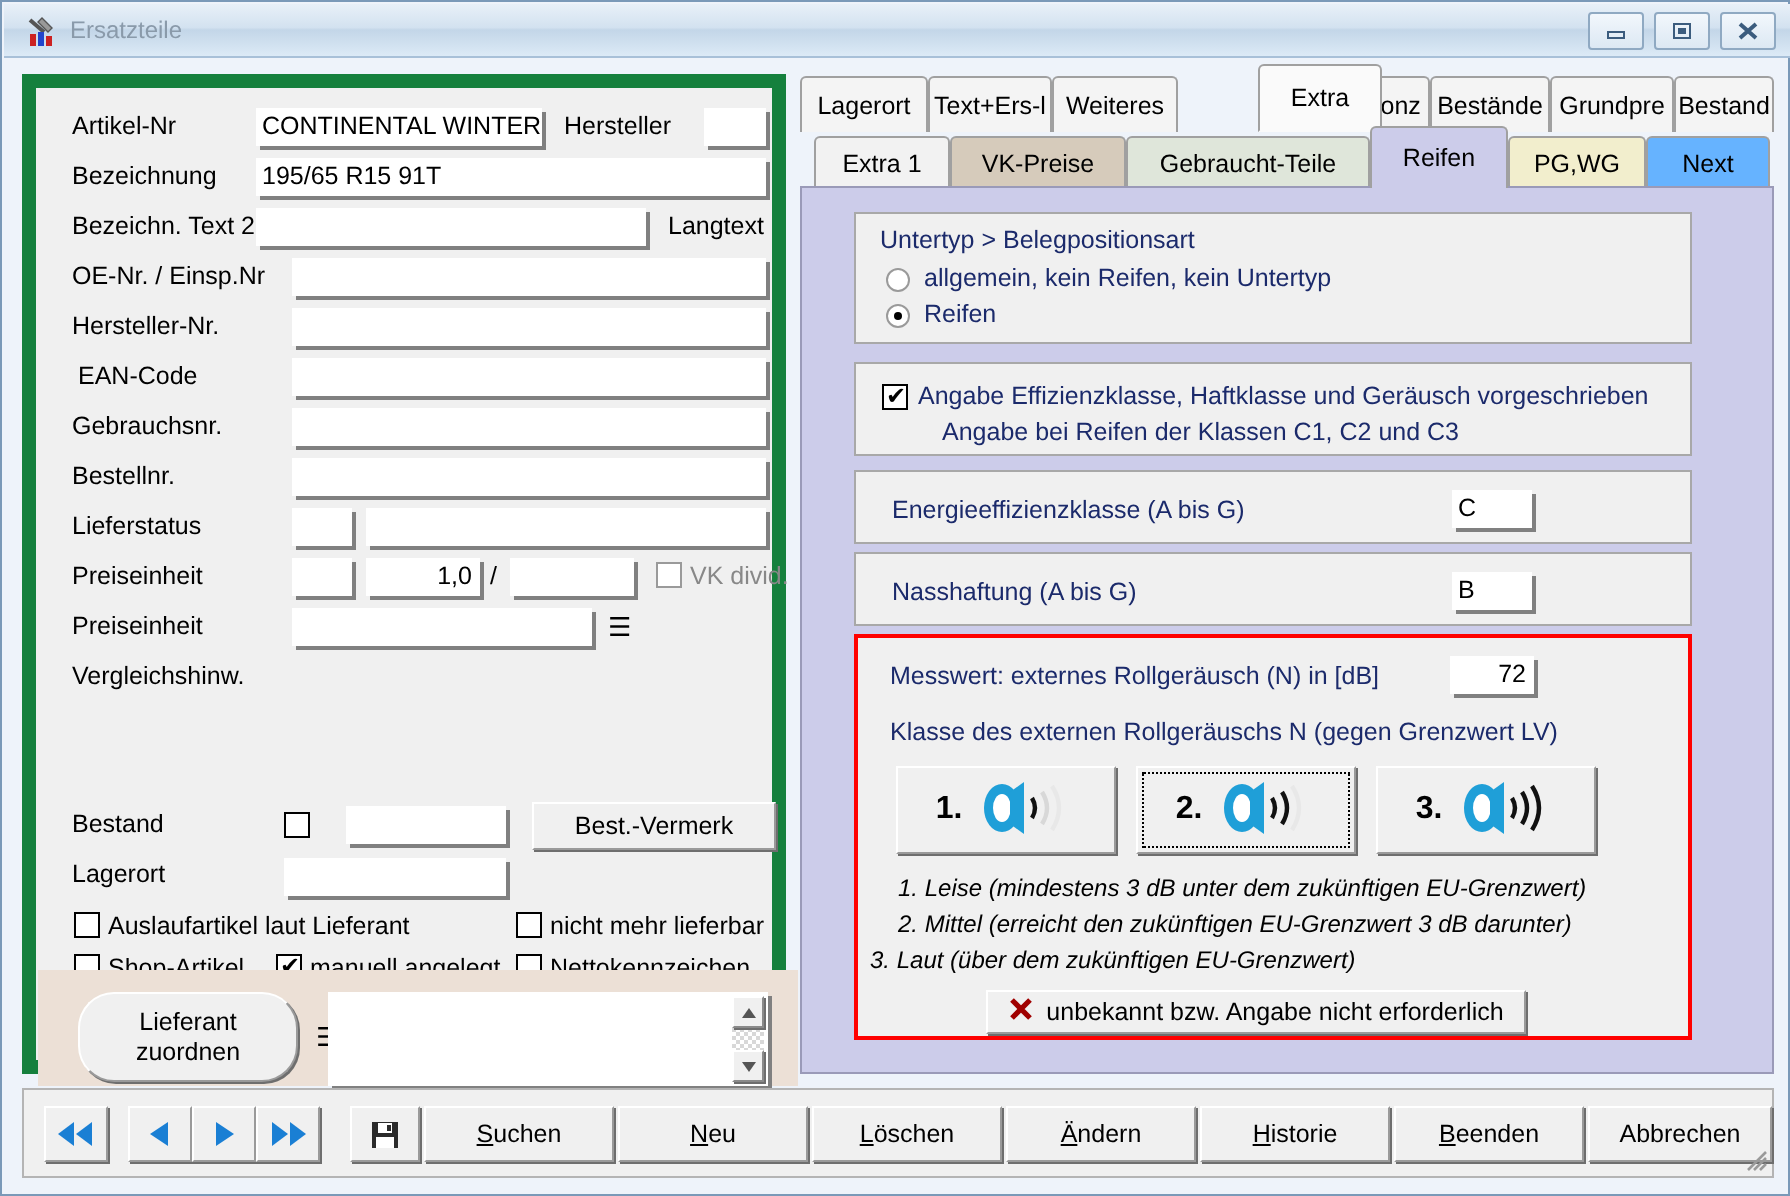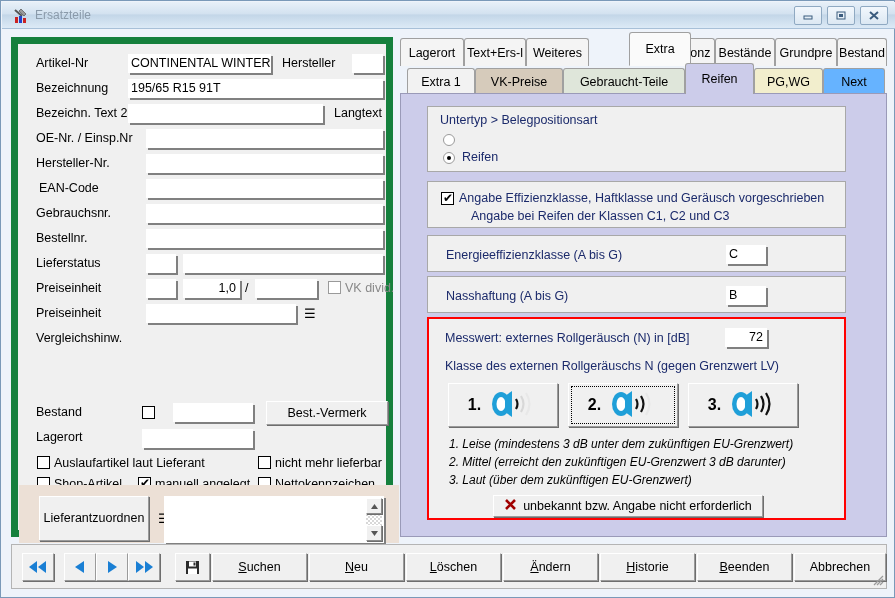--- a/index.html
+++ b/index.html
@@ -278,21 +278,21 @@
     <div class="cb" style="left:19px;top:433px;"></div>
     <span class="cbl" style="left:36px;top:433px;">Shop-Artikel</span>
     <div class="cb" style="left:120px;top:433px;">
       <span class="tick">✔</span>
     </div>
     <span class="cbl" style="left:137px;top:433px;">manuell angelegt</span>
     <div class="cb" style="left:240px;top:433px;"></div>
     <span class="cbl" style="left:257px;top:433px;">Nettokennzeichen</span>
 
     <div class="beige">
-      <div class="btn3d" style="left:20px;top:11px;width:110px;height:45px;line-height:15px;">
+      <div class="btn3d" style="left:20px;top:11px;width:110px;height:45px;flex-direction:column;line-height:15px;border-radius:18px;">
         <span>Lieferant</span>
         <span>zuordnen</span>
       </div>
       <span class="hamb" style="left:139px;top:28px;">☰</span>
       <div class="listbox" style="left:145px;top:11px;width:220px;height:47px;">
         <div class="sb">
           <div class="sbbtn" style="top:0;">
             <svg width="7" height="5" viewBox="0 0 7 5">
               <path d="M3.5 0 L7 5 L0 5 Z" fill="#555"></path>
             </svg>
@@ -325,20 +325,21 @@
     <div class="tab2 active" style="left:278px;width:69px;background:#ccccea;">Reifen</div>
     <div class="tab2" style="left:347px;width:69px;background:#f2eecd;">PG,WG</div>
     <div class="tab2" style="left:416px;width:62px;background:#66b3ff;">Next</div>
   </div>
 
   <div class="tabpage">
 
     <div class="grp" style="left:26px;top:12px;width:419px;height:66px;">
       <span class="lbl blu" style="left:12px;top:2px;">Untertyp &gt; Belegpositionsart</span>
       <div class="radio" style="left:15px;top:27px;"></div>
+      <span class="lbl blu" style="left:34px;top:21px;">allgemein, kein Reifen, kein Untertyp</span>
       <div class="radio" style="left:15px;top:45px;">
         <span class="dot"></span>
       </div>
       <span class="lbl blu" style="left:34px;top:39px;">Reifen</span>
     </div>
 
     <div class="grp" style="left:26px;top:87px;width:419px;height:47px;">
       <div class="cb" style="left:13px;top:10px;">
         <span class="tick">✔</span>
       </div>
@@ -401,21 +402,21 @@
             <path d="M17 5 L24 0 L24 26 L17 21 Z" fill="#1f9fd8"></path>
             <path d="M28 8 Q31 13 28 18" stroke="#111" stroke-width="2.2" fill="none"></path>
             <path d="M33 5 Q38 13 33 21" stroke="#111" stroke-width="2.2" fill="none"></path>
             <path d="M38 2 Q45 13 38 24" stroke="#111" stroke-width="2.2" fill="none"></path>
           </svg>
         </span>
       </div>
 
       <span class="ital" style="left:20px;top:118px;">1. Leise (mindestens 3 dB unter dem zukünftigen EU-Grenzwert)</span>
       <span class="ital" style="left:20px;top:136px;">2. Mittel (erreicht den zukünftigen EU-Grenzwert 3 dB darunter)</span>
-      <span class="ital" style="left:20px;top:154px;">3. Laut (über dem zukünftigen EU-Grenzwert)</span>
+      <span class="ital" style="left:6px;top:154px;">3. Laut (über dem zukünftigen EU-Grenzwert)</span>
 
       <div class="btn3d" style="left:64px;top:176px;width:270px;height:22px;gap:6px;">
         <span>
           <svg width="13" height="13" viewBox="0 0 13 13">
             <path d="M2 2 L11 11 M11 2 L2 11" stroke="#a00000" stroke-width="2.6" fill="none"></path>
           </svg>
         </span>
         <span>unbekannt bzw. Angabe nicht erforderlich</span>
       </div>
     </div>

